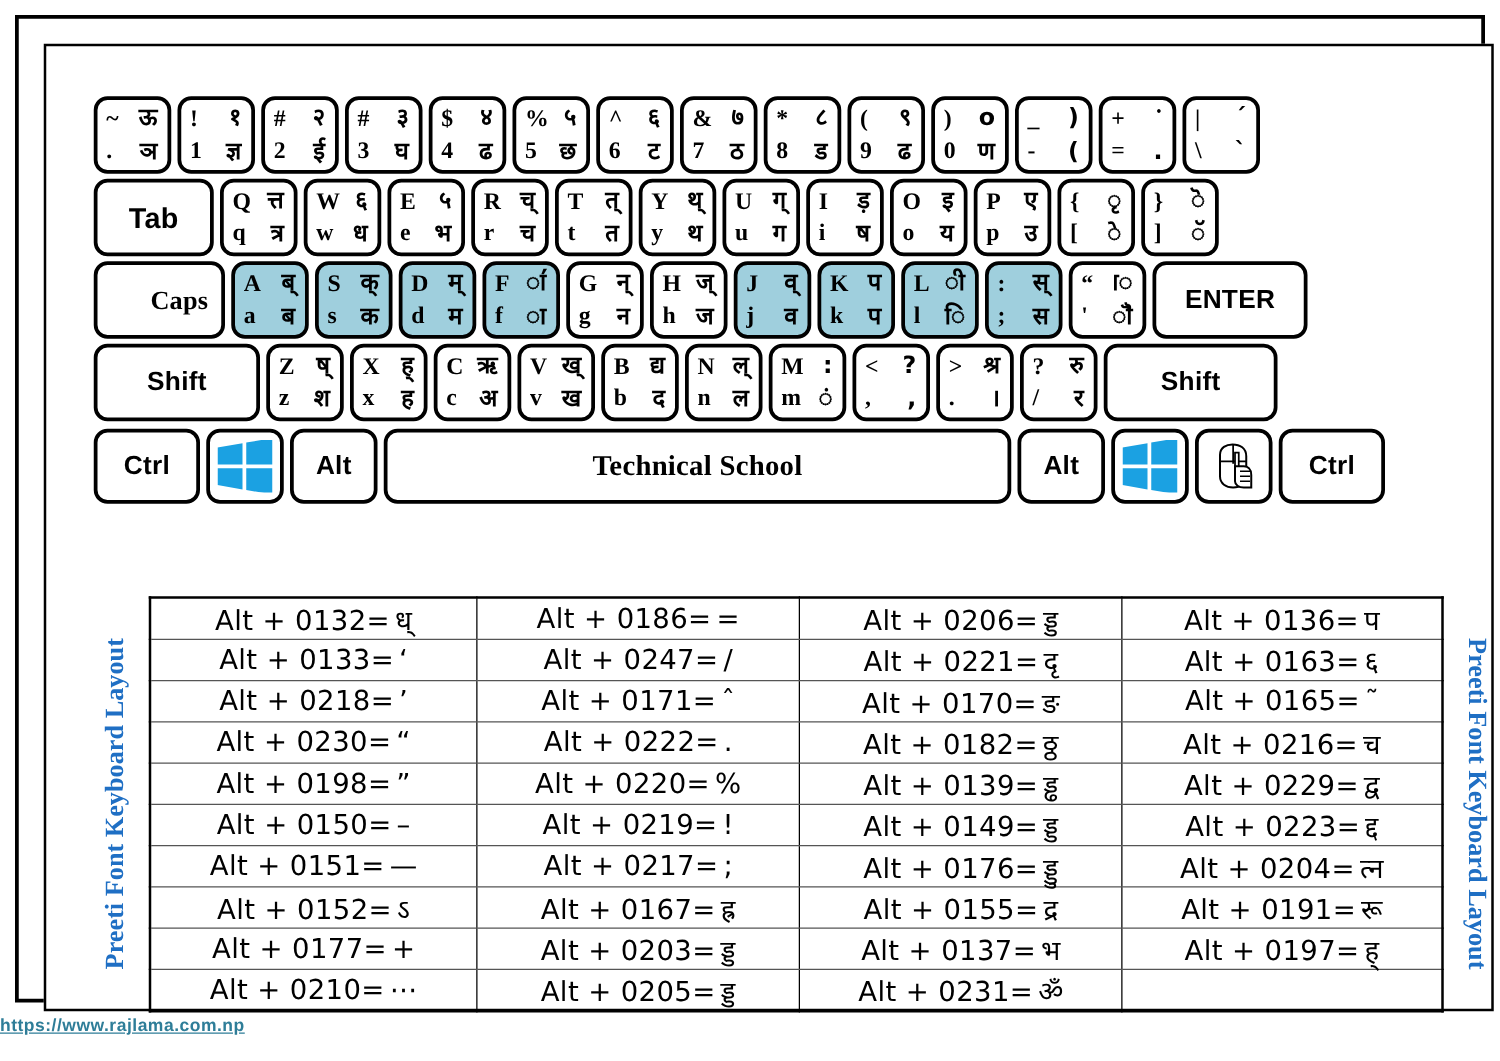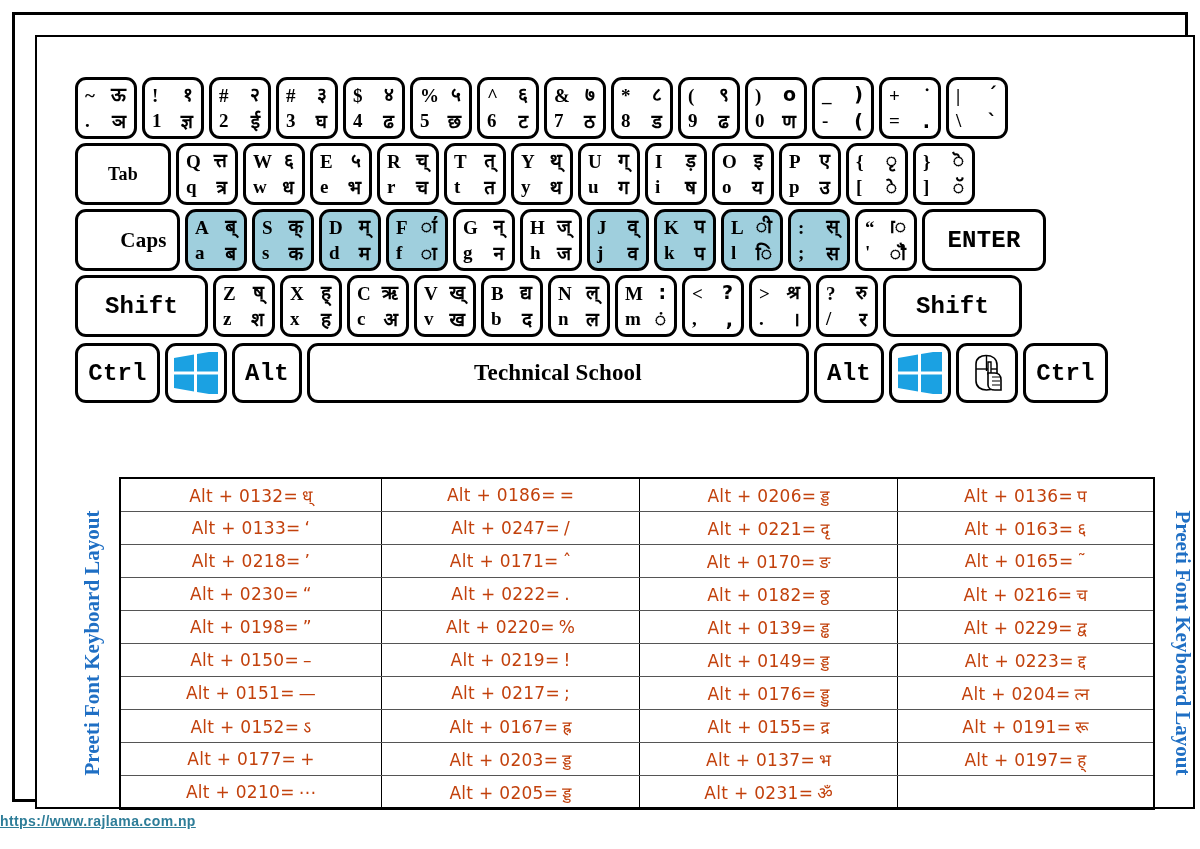--- a/index.html
+++ b/index.html
@@ -57,22 +57,22 @@
   .key .tr{right:8px;top:5px;font-size:20px;}
   .key .bl{left:7px;bottom:6px;font-size:19px;font-weight:bold;}
   .key .br{right:8px;bottom:5px;font-size:20px;}
 
   
   .key .tr,.key .br{font-family:"DejaVu Sans", sans-serif;font-weight:bold;font-size:19px;}
 
   
   .key.special{display:flex;align-items:center;justify-content:center;}
   .key.special .lbl{
-    font-family:Liberation Mono, monospace;
-    font-weight:bold;font-size:24px;color:#000;letter-spacing:.2px;
+    font-family:Liberation Sans, sans-serif;
+    font-weight:bold;font-size:21px;color:#000;letter-spacing:.2px;
   }
   .key.space .lbl{
     font-family:"Liberation Serif", serif;
     font-weight:bold;font-size:23px;
   }
 
   
   .w1{width:62px;}
   .wtab{width:96px;}
   .wcaps{width:105px;padding-left:32px;}
@@ -116,22 +116,22 @@
     table-layout:fixed;
     border:2px solid #000;
   }
   .codetable td{
     border:1px solid #000;
     border-bottom:1px solid #555;
     height:32px;
     text-align:center;
     vertical-align:middle;
     font-family:"DejaVu Sans", sans-serif;
-    font-size:17px;
-    color:#c2410c;
+    font-size:22px;
+    color:#000000;
     padding:0 4px;
     white-space:nowrap;
   }
   .codetable td .code{letter-spacing:.3px;}
   .codetable td .glyph{font-family:"DejaVu Sans", sans-serif;padding-left:4px;}
 
   
   .footer{
     position:absolute;left:0;top:812px;width:1200px;text-align:left;
   }
@@ -232,21 +232,21 @@
             <div class="key w1">
               <span class="tl">|</span>
               <span class="tr">´</span>
               <span class="bl">\</span>
               <span class="br">`</span>
             </div>
           </div>
 
         <div class="krow r2">
           <div class="key special wtab">
-            <span class="lbl" style="font-family:Liberation Serif, serif;font-size:18px;">Tab</span>
+            <span class="lbl" style="font-family:Liberation Sans, sans-serif;font-size:23px;">Tab</span>
           </div>
           <div style="display:flex;height:100%;" id="row2">
               <div class="key w1">
                 <span class="tl">Q</span>
                 <span class="tr">त्त</span>
                 <span class="bl">q</span>
                 <span class="br">त्र</span>
               </div>
               <div class="key w1">
                 <span class="tl">W</span>

